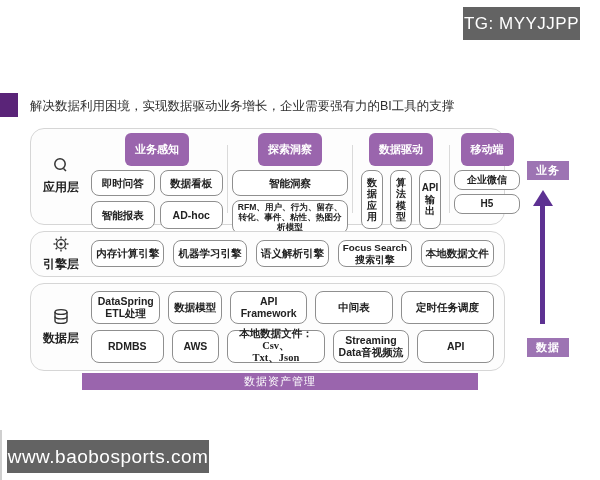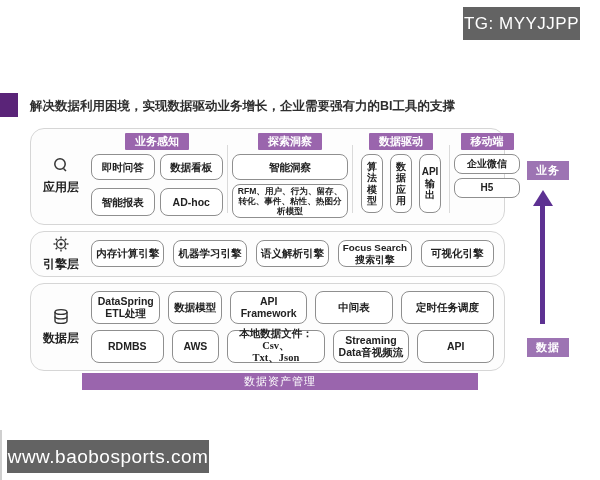--- a/index.html
+++ b/index.html
@@ -11,38 +11,38 @@
   .badge{
     position:absolute;background:#636363;color:#fff;
     display:flex;align-items:center;justify-content:center;
     letter-spacing:0.5px;
   }
   .badge-top{left:463px;top:7px;width:117px;height:33px;font-size:17px;}
   .badge-bottom{left:7px;top:440px;width:202px;height:33px;font-size:19px;}
   .edge-strip{position:absolute;left:0;top:430px;width:2px;height:50px;background:#cfcfcf;}
 
   .title-square{position:absolute;left:0;top:93px;width:18px;height:24px;background:#5a2478;}
-  .title-text{position:absolute;left:30px;top:98px;font-size:12.5px;font-weight:bold;color:#2e2e2e;}
+  .title-text{position:absolute;left:30px;top:98px;font-size:12.5px;font-weight:normal;color:#2e2e2e;}
 
   .layer{
     position:absolute;left:30px;width:475px;background:#fdfdfd;
     border:1px solid #d6d6d6;border-radius:14px;box-sizing:border-box;
   }
   .layer-app{top:128px;height:97px;}
   .layer-engine{top:231px;height:46px;}
   .layer-data{top:283px;height:88px;}
 
   .layer-inner{display:flex;height:100%;box-sizing:border-box;padding:4px 6px 5px 0;}
   .layer-label-col{width:60px;flex:none;display:flex;flex-direction:column;align-items:center;justify-content:center;gap:3px;}
   .layer-label{font-size:12px;font-weight:bold;color:#222;}
   .layer-icon svg{display:block;}
 
   .chip{
     background:#9a65ad;color:#fff;font-size:11px;font-weight:bold;
-    padding:1px 10px;border-radius:1px;width:fit-content;margin:0 auto 4px auto;
+    padding:9px 10px;border-radius:6px;width:fit-content;margin:0 auto 4px auto;
     white-space:nowrap;
   }
   .group{display:flex;flex-direction:column;}
   .vsep{width:1px;background:#dadada;margin:12px 4px 6px 4px;flex:none;}
 
   .box{
     border:1.4px solid #8f8f8f;border-radius:8px;background:#fff;
     display:flex;align-items:center;justify-content:center;text-align:center;
     font-weight:bold;color:#222;white-space:pre-line;box-sizing:border-box;
     line-height:1.15;
@@ -133,22 +133,22 @@
         <div class="box">智能洞察</div>
       </div>
       <div class="box note">RFM、用户、行为、留存、转化、事件、粘性、热图分析模型</div>
     </div>
 
     <div class="vsep"></div>
 
     <div class="group g-drive">
       <div class="chip">数据驱动</div>
       <div class="cols">
+        <div class="box">数据应用</div>
         <div class="box">算法模型</div>
-        <div class="box">数据应用</div>
         <div class="box">API输出</div>
       </div>
     </div>
 
     <div class="vsep"></div>
 
     <div class="group g-mobile">
       <div class="chip">移动端</div>
       <div class="stack">
         <div class="box">企业微信</div>
@@ -178,21 +178,21 @@
         </svg>
       </span>
       <span class="layer-label">引擎层</span>
     </div>
     <div class="engine-boxes">
       <div class="box">内存计算引擎</div>
       <div class="box">机器学习引擎</div>
       <div class="box">语义解析引擎</div>
       <div class="box two-line">Focus Search
 搜索引擎</div>
-      <div class="box">可视化引擎</div>
+      <div class="box">本地数据文件</div>
     </div>
   </div>
 </div>
 
 <div class="layer layer-data">
   <div class="layer-inner">
     <div class="layer-label-col">
       <span class="layer-icon">
         <svg width="20" height="20" viewBox="0 0 20 20">
           <g stroke="#333" stroke-width="1.4" fill="none">

